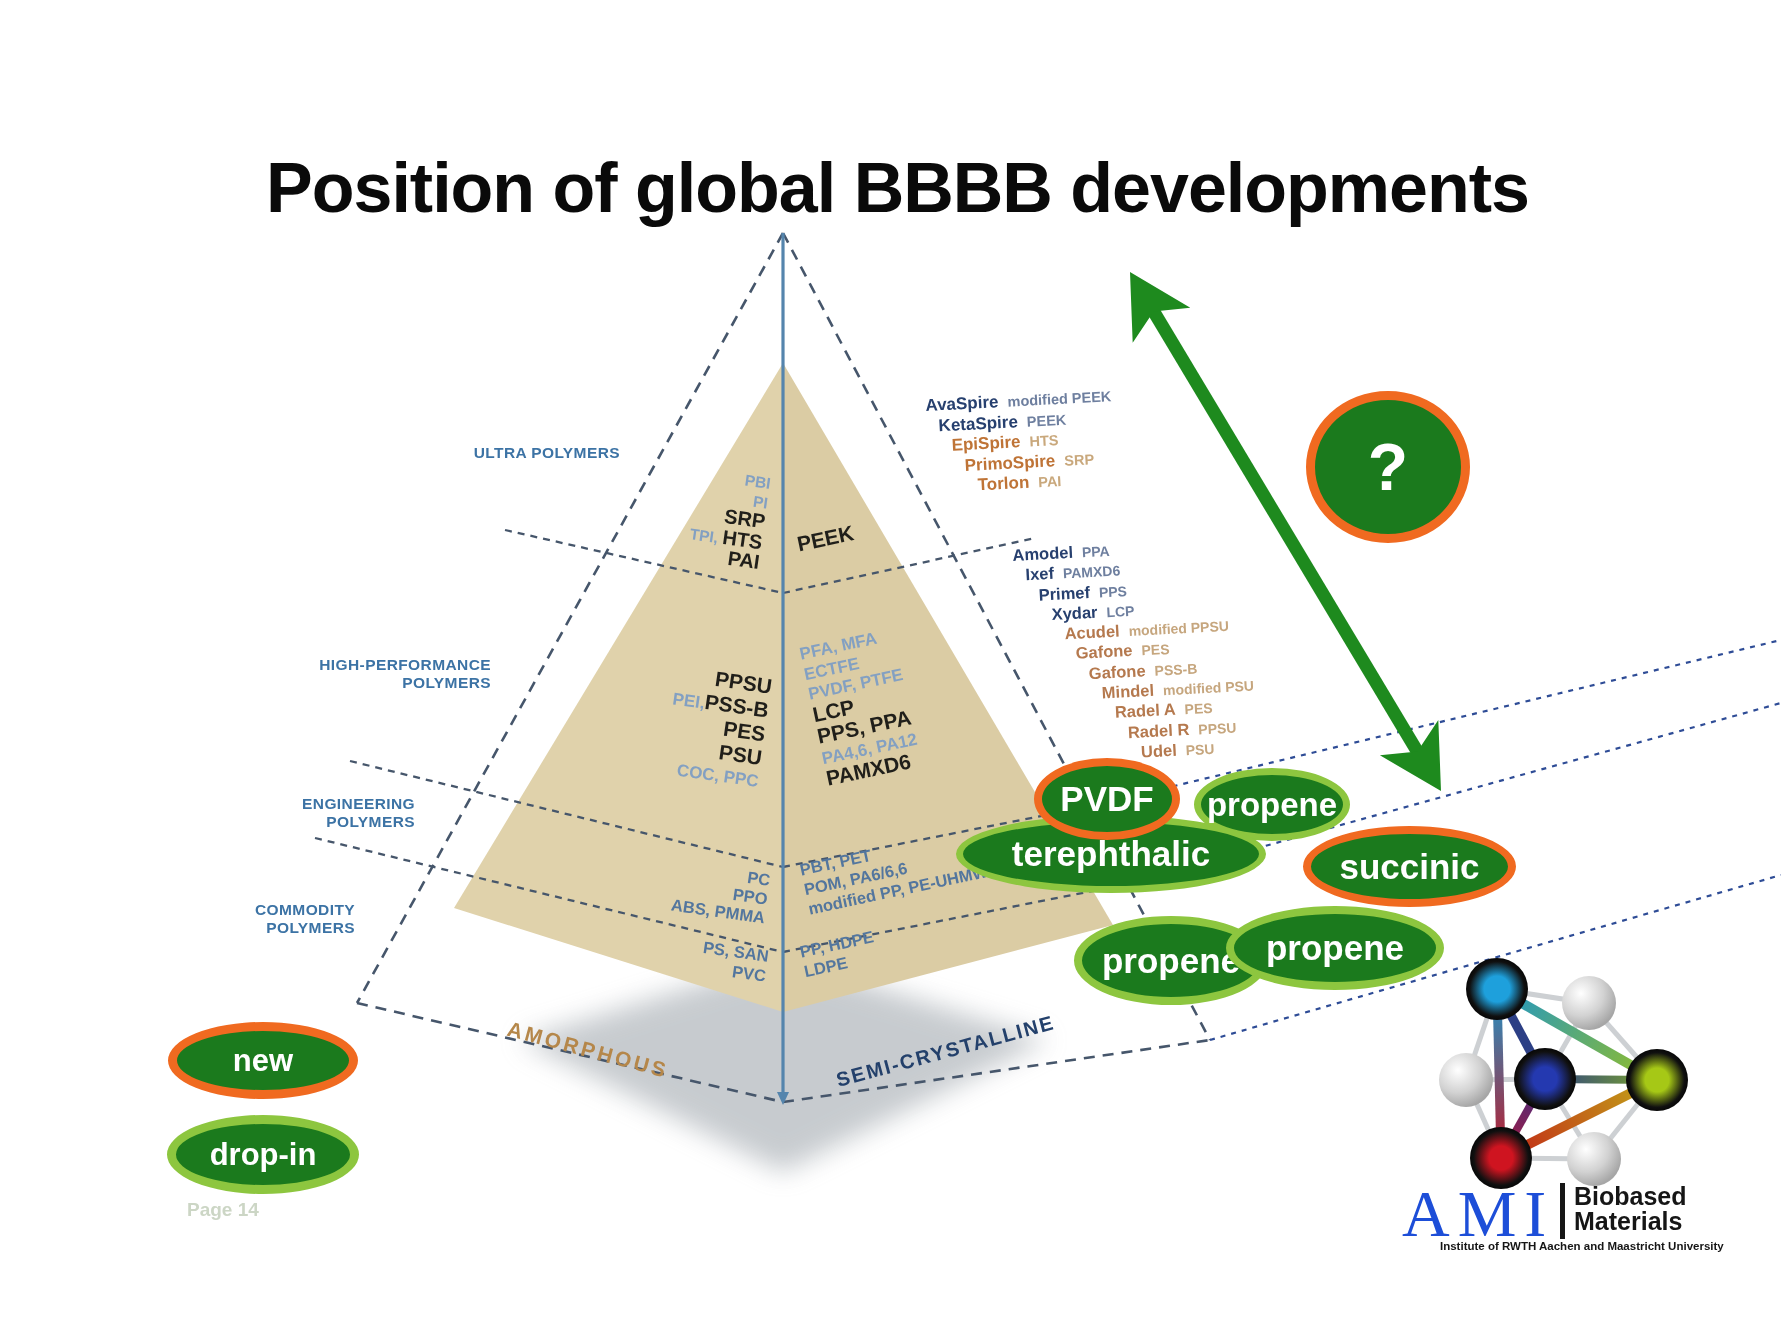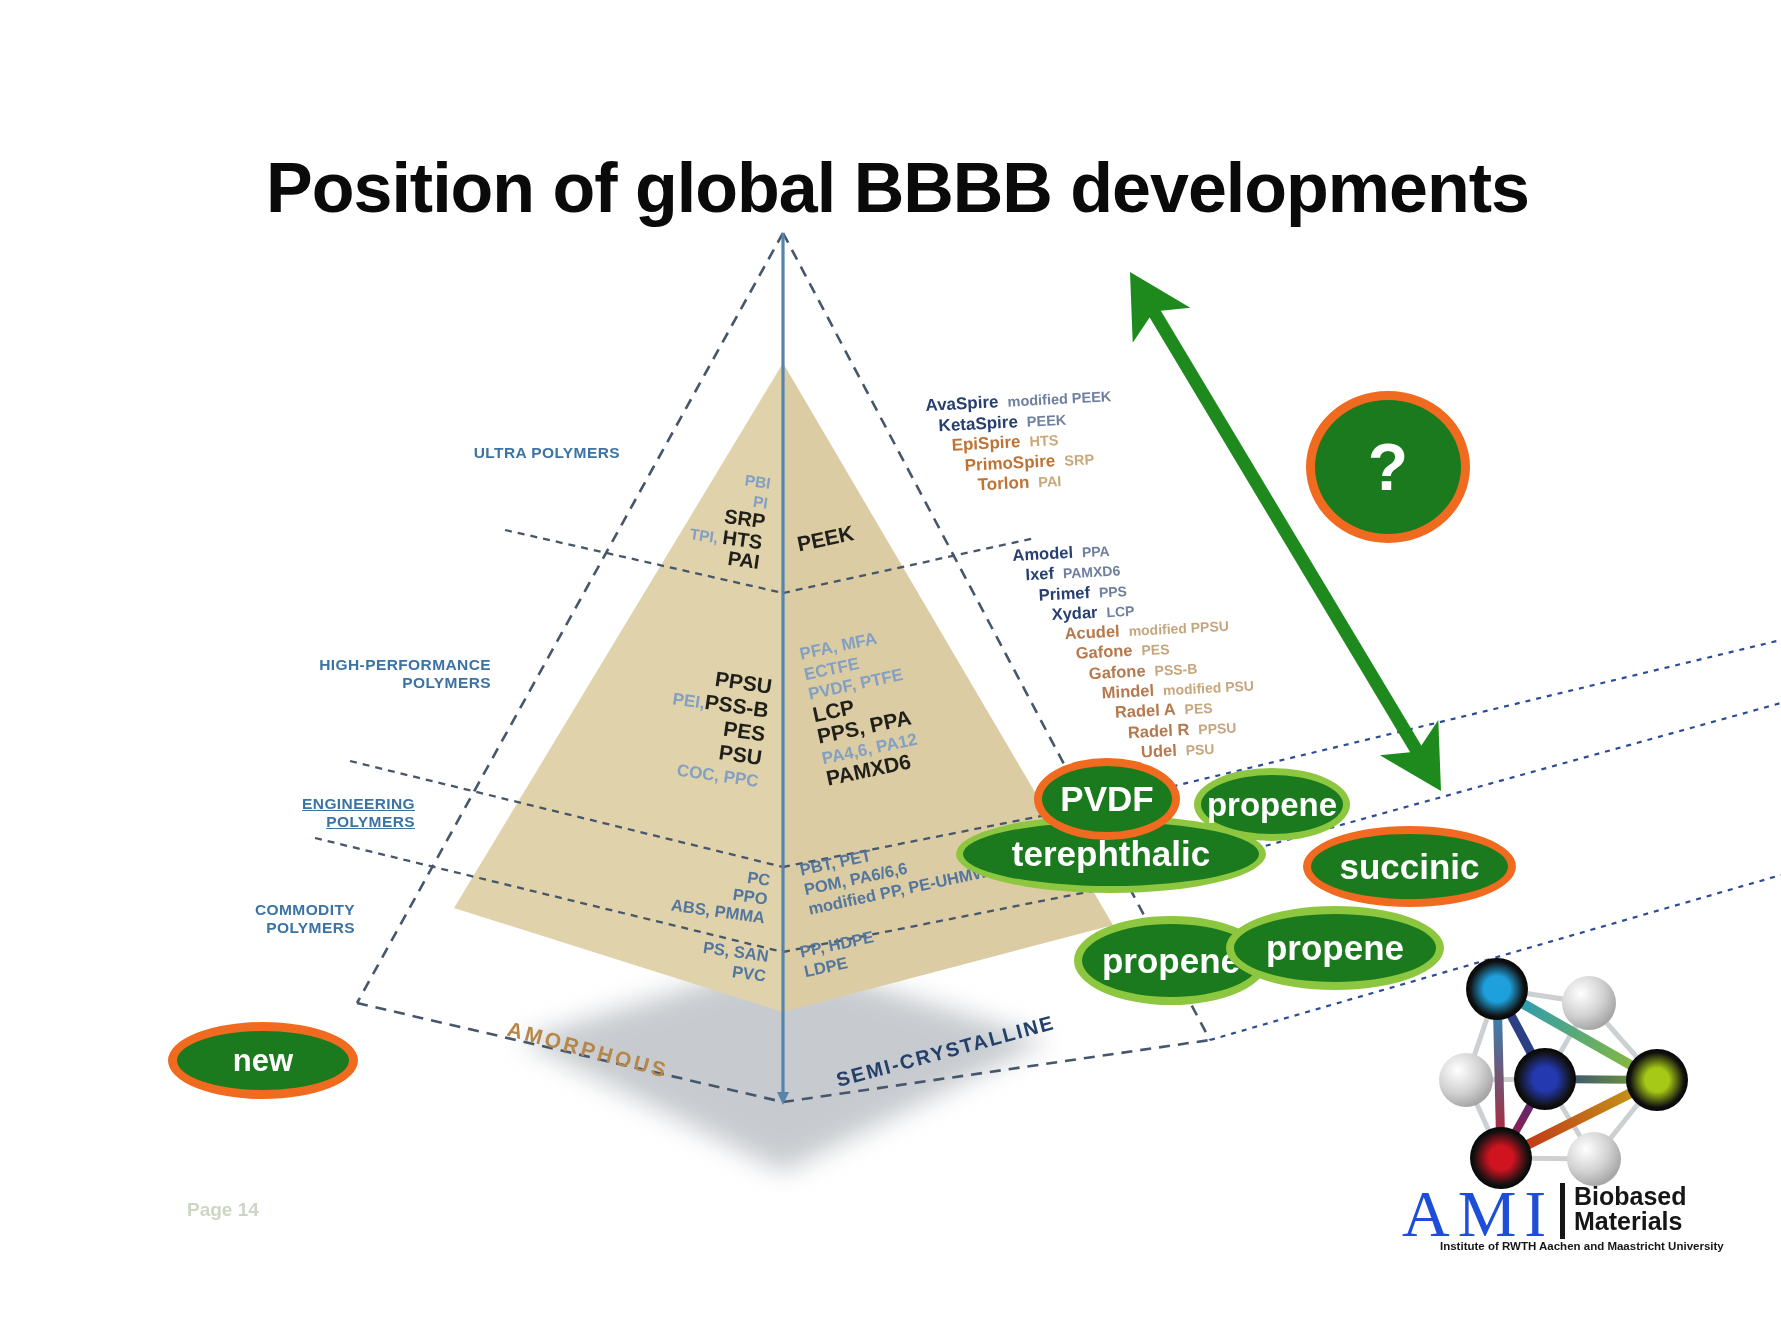--- a/index.html
+++ b/index.html
@@ -189,21 +189,21 @@
 
   <div class="abs title">Position of global BBBB developments</div>
 
   <div class="abs cat" style="right:1161px;top:444px;">
     <div>ULTRA POLYMERS</div>
   </div>
   <div class="abs cat" style="right:1290px;top:656px;">
     <div>HIGH-PERFORMANCE</div>
     <div>POLYMERS</div>
   </div>
-  <div class="abs cat" style="right:1366px;top:795px;text-decoration:underline;">
+  <div class="abs cat" style="right:1366px;top:795px;">
     <div>ENGINEERING</div>
     <div>POLYMERS</div>
   </div>
   <div class="abs cat" style="right:1426px;top:901px;">
     <div>COMMODITY</div>
     <div>POLYMERS</div>
   </div>
 
   <div class="abs rotL" style="right:1009px;top:474px;text-align:right;line-height:19.5px;">
     <div><span class="pb">PBI</span></div>
@@ -297,20 +297,23 @@
       <span>succinic</span>
     </div>
 
   <div class="oval ring-new" style="left:1306px;top:391px;width:164px;height:152px;border-width:9px;font-size:66px;">
       <span>?</span>
     </div>
 
   <div class="oval ring-new" style="left:168px;top:1022px;width:190px;height:77px;border-width:9px;font-size:31px;">
       <span>new</span>
     </div>
+  <div class="oval ring-drop" style="left:167px;top:1115px;width:192px;height:79px;border-width:9px;font-size:31px;">
+      <span>drop-in</span>
+    </div>
 
   <div class="abs pagelabel" style="left:187px;top:1199px;">Page 14</div>
 
   <div class="abs ami" style="left:1402px;top:1176px;">AMI</div>
   <div class="abs logobar" style="left:1560px;top:1183px;"></div>
   <div class="abs logolines" style="left:1574px;top:1184px;">
     <div>Biobased</div>
     <div>Materials</div>
   </div>
   <div class="abs logosub" style="left:1402px;top:1240px;margin-left:38px;">Institute of RWTH Aachen and Maastricht University</div>

